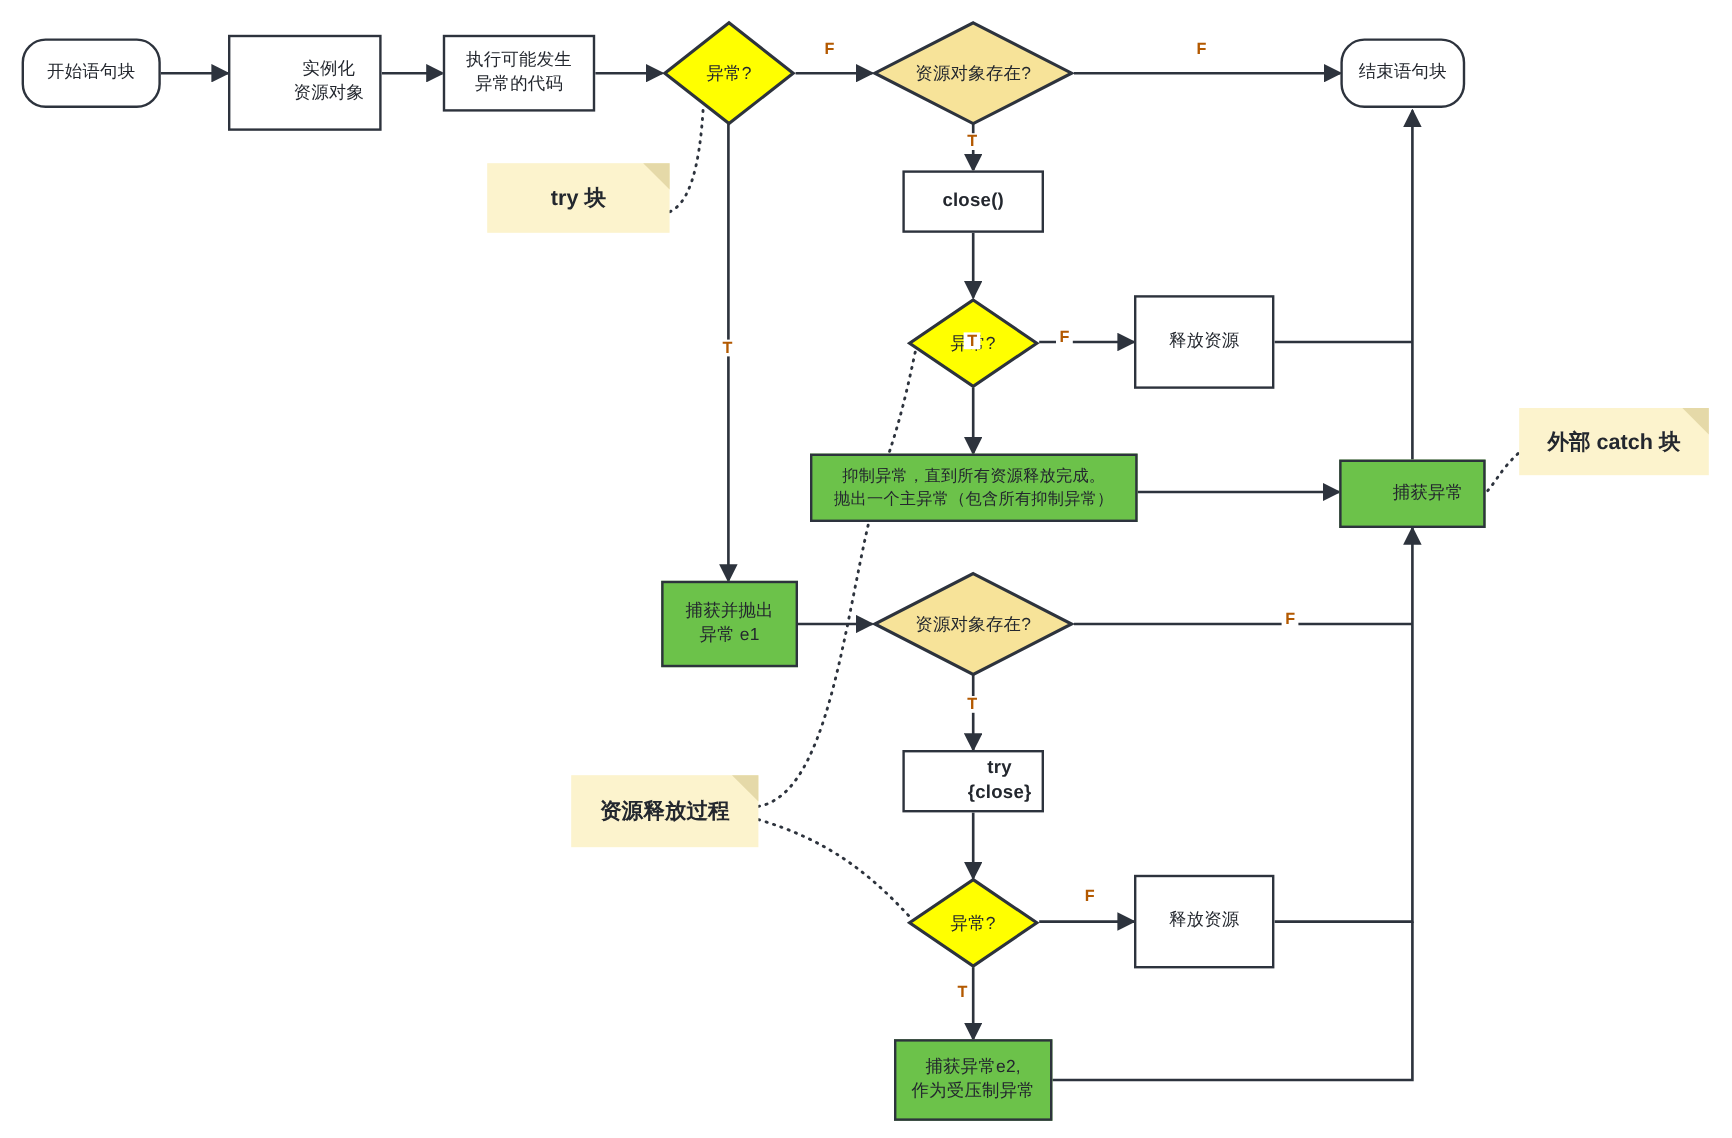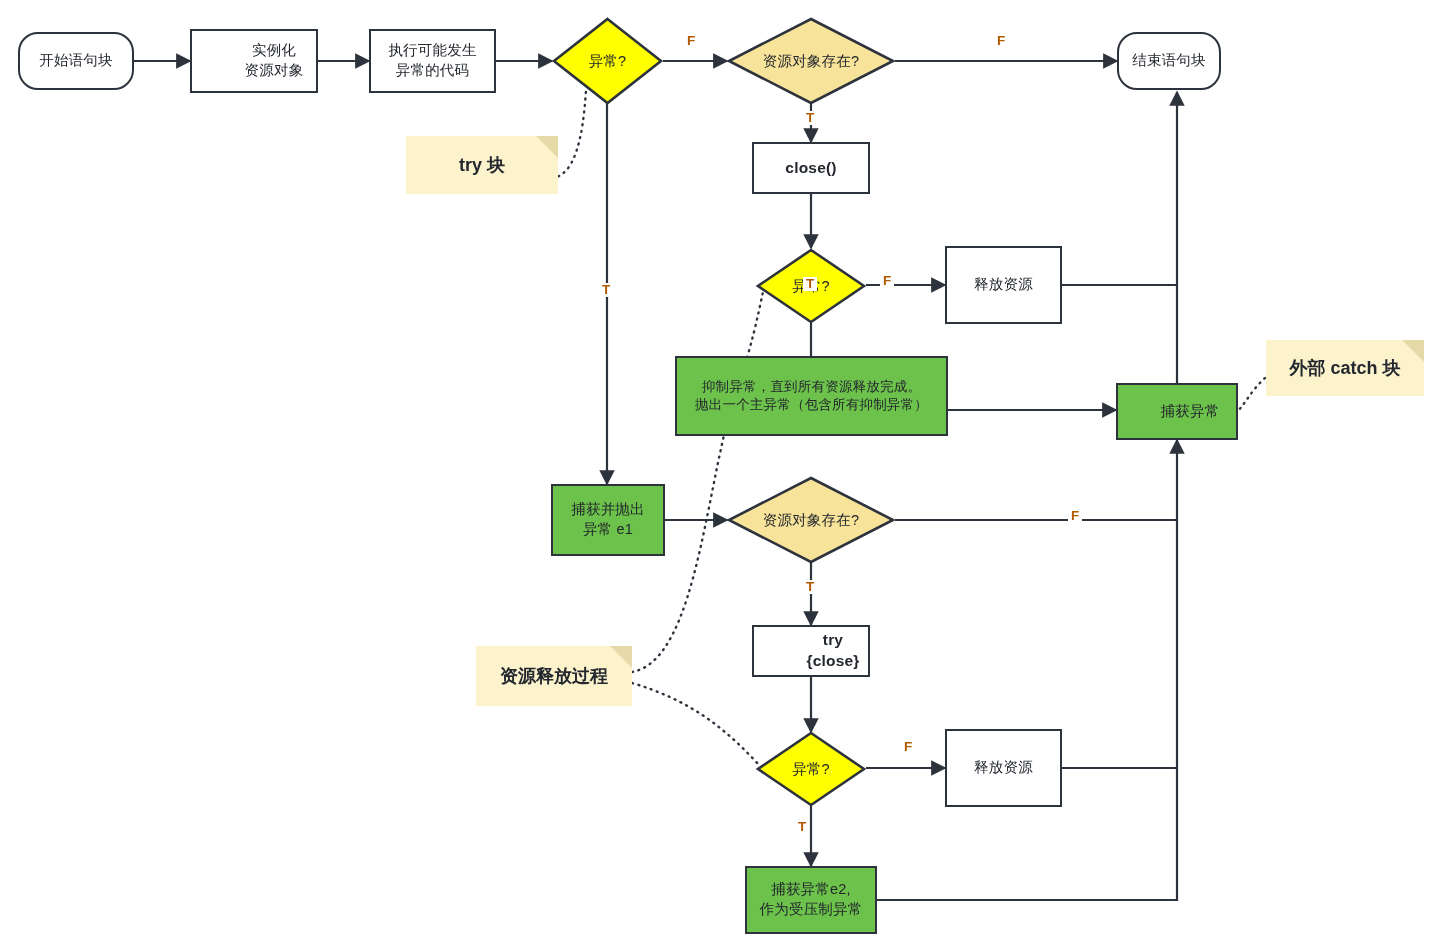--- a/index.html
+++ b/index.html
@@ -146,21 +146,21 @@
   <g fill="none" stroke="#2d333d" stroke-width="2.4" stroke-linecap="round" stroke-dasharray="1 5.5">
     <path d="M 552 178 C 574 176 583 140 586 90"></path>
     <path d="M 1265 378 C 1250 392 1248 400 1237 412"></path>
     <path d="M 632 672 C 700 660 706 470 739 383 C 752 345 758 315 763 292"></path>
     <path d="M 632 683 C 690 700 725 728 759 765"></path>
   </g>
 </svg>
 
 <div class="node terminator" style="left:18px; top:32px; width:116px; height:58px;">开始语句块</div>
 
-<div class="node process" style="left:190px; top:29px; width:128px; height:64px;padding-left:40px;">实例化
+<div class="node process" style="left:190px; top:29px; width:128px; height:80px;padding-left:40px;">实例化
 资源对象</div>
 
 <div class="node process" style="left:369px; top:29px; width:127px; height:64px;">执行可能发生
 异常的代码</div>
 
 <div class="diamond-wrap" style="left:552px; top:17px; width:111px; height:88px;">
   <svg width="111" height="88" viewBox="0 0 111 88">
     <polygon points="55.5,2 109,44 55.5,86 2,44" fill="#ffff00" stroke="#2d333d" stroke-width="2.6"></polygon>
   </svg>
   <div class="diamond-label">异常?</div>
@@ -179,21 +179,21 @@
 
 <div class="diamond-wrap" style="left:756px; top:248px; width:110px; height:76px;">
   <svg width="110" height="76" viewBox="0 0 110 76">
     <polygon points="55,2 108,38 55,74 2,38" fill="#ffff00" stroke="#2d333d" stroke-width="2.6"></polygon>
   </svg>
   <div class="diamond-label">异常?</div>
 </div>
 
 <div class="node process" style="left:945px; top:246px; width:117px; height:78px;">释放资源</div>
 
-<div class="node green" style="left:675px; top:356px; width:273px; height:80px; font-size:13.5px;">抑制异常，直到所有资源释放完成。
+<div class="node green" style="left:675px; top:378px; width:273px; height:57px; font-size:13.5px;">抑制异常，直到所有资源释放完成。
 抛出一个主异常（包含所有抑制异常）</div>
 
 <div class="node green" style="left:1116px; top:383px; width:122px; height:57px;padding-left:26px;">捕获异常</div>
 
 <div class="node green" style="left:551px; top:484px; width:114px; height:72px;">捕获并抛出
 异常 e1</div>
 
 <div class="diamond-wrap" style="left:727px; top:476px; width:168px; height:88px;">
   <svg width="168" height="88" viewBox="0 0 168 88">
     <polygon points="84,2 166,44 84,86 2,44" fill="#f7e399" stroke="#2d333d" stroke-width="2.6"></polygon>

